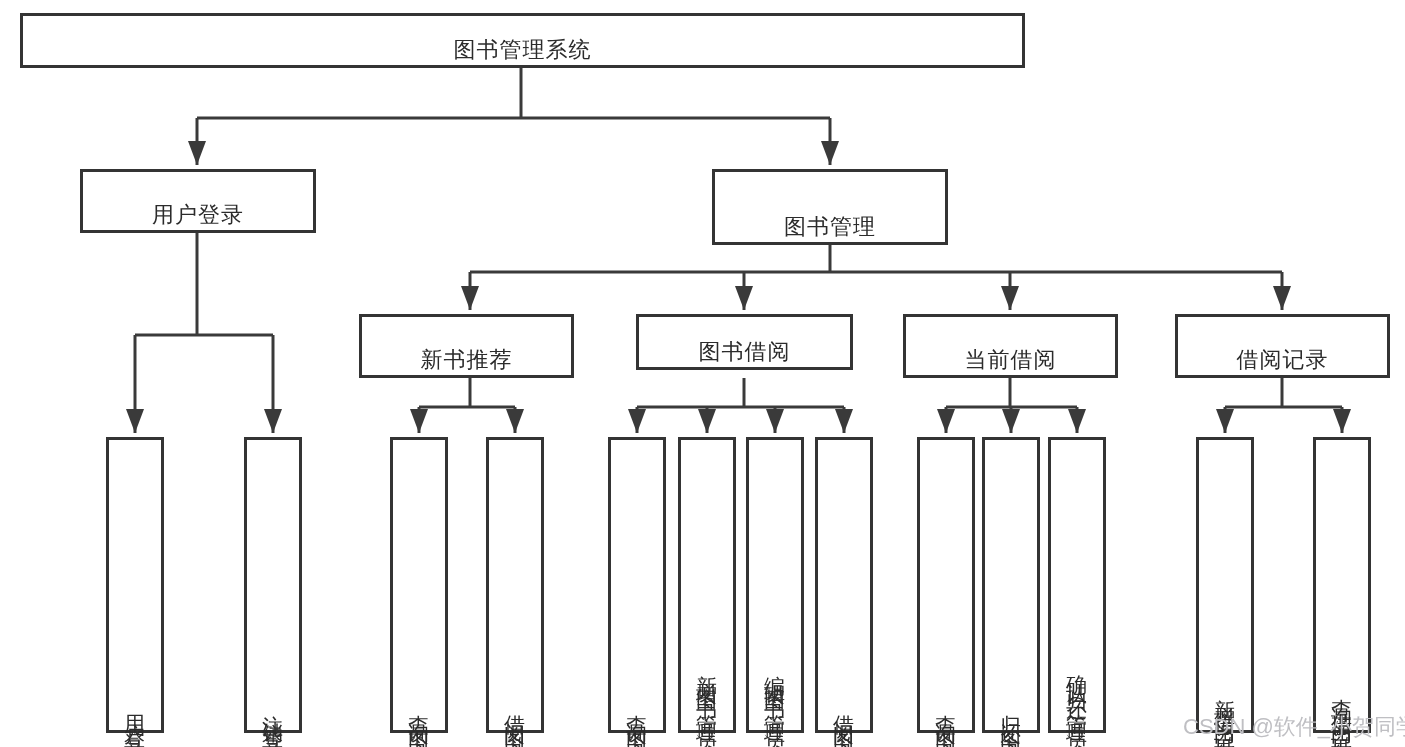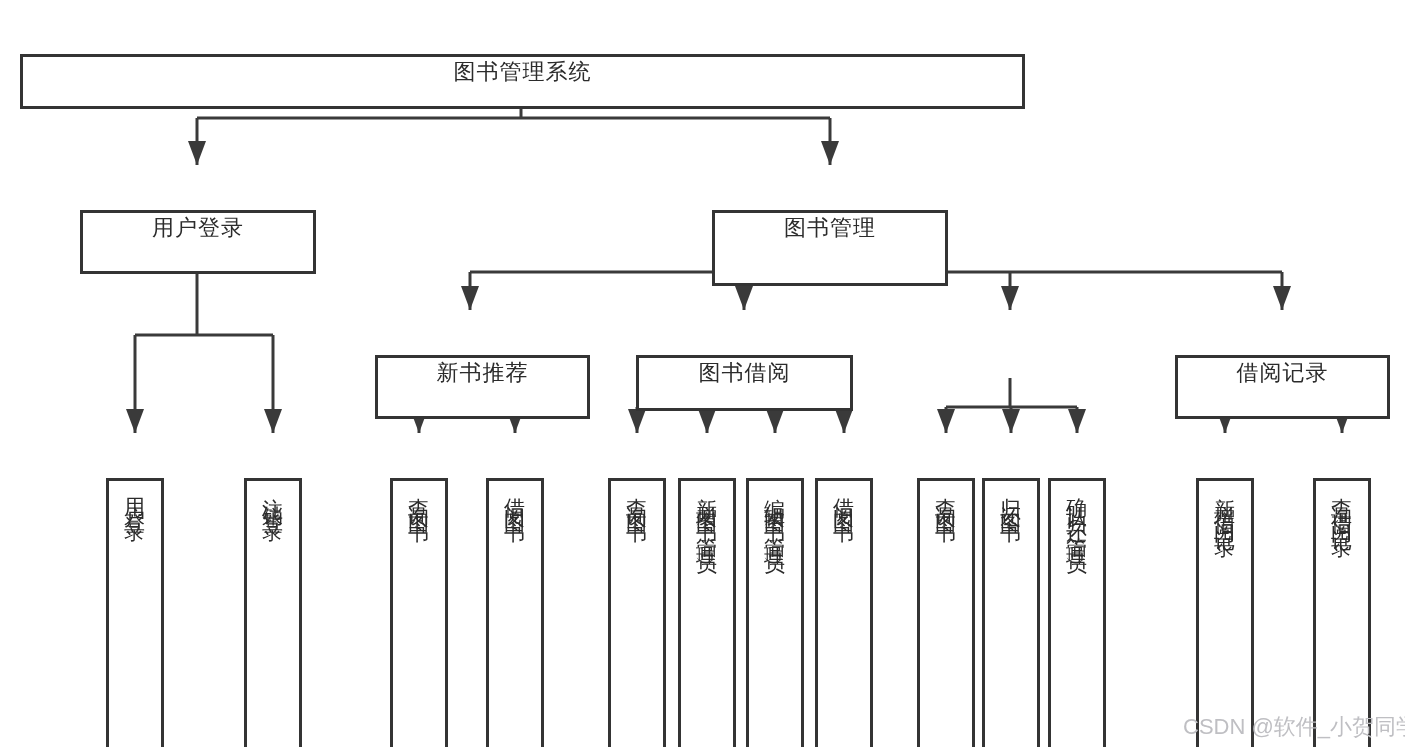--- a/index.html
+++ b/index.html
@@ -19,23 +19,22 @@
     background:var(--c-background);
     overflow:hidden;
   }
   .connectors{position:absolute;left:0;top:0;width:1405px;height:747px;}
   .cline{stroke:var(--c-line);stroke-width:3;fill:none;}
   .ahead{fill:var(--c-line);}
   .node{
     position:absolute;
     background:var(--c-box-fill);
     border:3px solid var(--c-border);
-    display:flex;align-items:flex-start;justify-content:center;
+    display:flex;align-items:flex-end;justify-content:center;
     text-align:center;
-    margin-top:41px;
   }
   .hbox{font-size:22px;letter-spacing:1px;}
   .vbox{top:437px;width:58px;height:296px;font-size:21px;}
   .vtext{
     writing-mode:vertical-rl;
     text-orientation:mixed;
     letter-spacing:8px;
     line-height:1;
     white-space:nowrap;
   }
@@ -119,25 +118,28 @@
     <span>图书管理系统</span>
   </div>
 
   <div class="node hbox" style="left:80px;top:169px;width:236px;height:64px;">
     <span>用户登录</span>
   </div>
   <div class="node hbox" style="left:712px;top:169px;width:236px;height:76px;">
     <span>图书管理</span>
   </div>
 
-  <div class="node hbox" style="left:375px;top:314px;width:215px;height:64px;">
+  <div class="node hbox" style="left:359px;top:314px;width:215px;height:64px;">
     <span>新书推荐</span>
   </div>
   <div class="node hbox" style="left:636px;top:314px;width:217px;height:56px;">
     <span>图书借阅</span>
+  </div>
+  <div class="node hbox" style="left:903px;top:314px;width:215px;height:64px;">
+    <span>当前借阅</span>
   </div>
   <div class="node hbox" style="left:1175px;top:314px;width:215px;height:64px;">
     <span>借阅记录</span>
   </div>
 
   <div class="node vbox" style="left:106px;">
     <span class="vtext">用户登录</span>
   </div>
   <div class="node vbox" style="left:244px;">
     <span class="vtext">注销登录</span>

